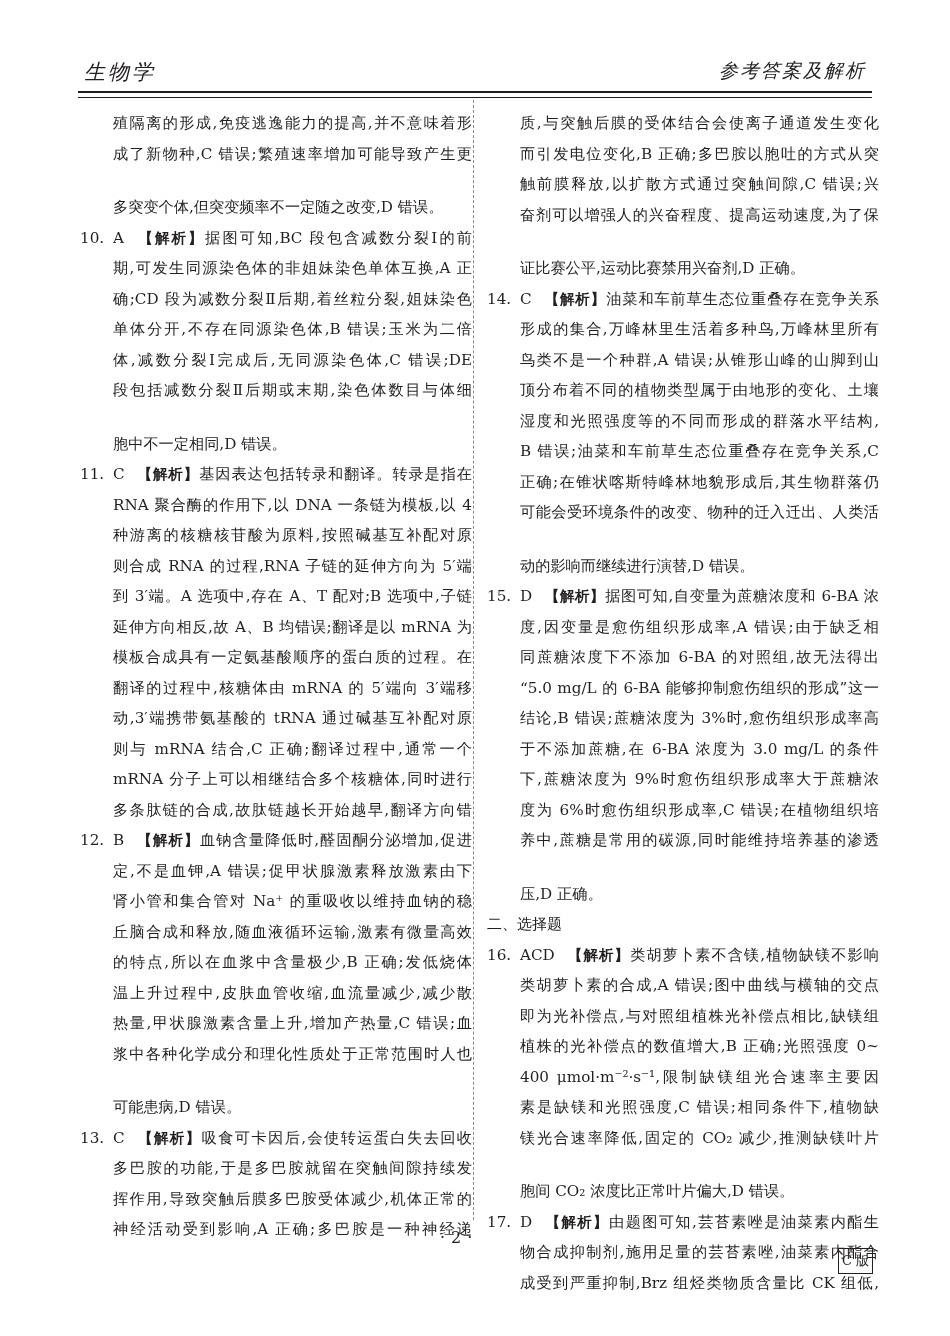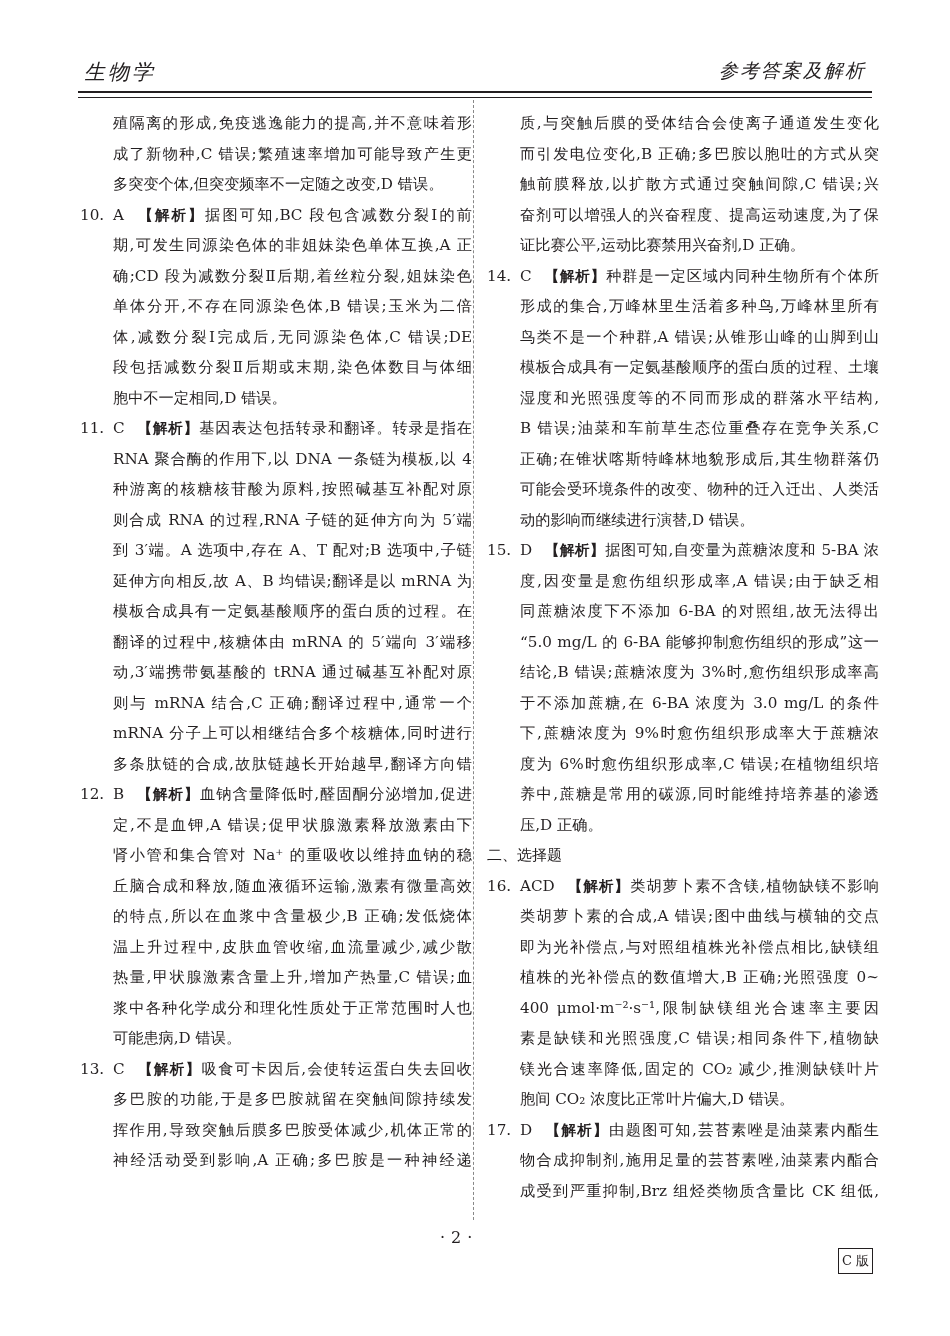--- a/index.html
+++ b/index.html
@@ -10,21 +10,21 @@
   .header-right { position: absolute; right: 6px; top: 0; font-size: 19px; letter-spacing: 2px; }
   .header-rule { position: absolute; left: 78px; right: 78px; top: 91px; height: 4px;
                  border-top: 2px solid #231f20; border-bottom: 1px solid #231f20; }
   .col { position: absolute; top: 108px; width: 392px; font-size: 15.2px; line-height: 30.5px; }
   .col-left { left: 80px; }
   .col-right { left: 487px; }
   .divider { position: absolute; left: 473px; top: 100px; height: 1120px; border-left: 1px dashed #888; }
   .entry { margin: 0; }
   .line { white-space: nowrap; text-align: justify; text-align-last: justify; display: block; padding-left: 33px; }
   .line.first { padding-left: 0; }
-  .line.last { text-align-last: left; }
+  .line.last { text-align-last: left; margin-top: 23px; }
   .num { display: inline-block; width: 33px; }
   .ans { display: inline-block; margin-right: 12px; }
   .tag { font-family: Liberation Sans, sans-serif; font-weight: bold; font-size: 14.5px; }
   .section-title { font-family: "DejaVu Sans", "Liberation Sans", sans-serif; font-weight: normal; font-size: 15px; display: block; }
   .footer-page { position: absolute; left: 440px; top: 1228px; font-size: 16px; letter-spacing: 6px; }
   .footer-version { position: absolute; left: 838px; top: 1248px; font-size: 13px; border: 1px solid #231f20;
                     padding: 4px 3px; line-height: 16px; }
 </style>
 </head>
 <body>
@@ -86,32 +86,32 @@
 
 <div class="col col-right">
   <div class="entry">
     <span class="line">质,与突触后膜的受体结合会使离子通道发生变化</span>
     <span class="line">而引发电位变化,B 正确;多巴胺以胞吐的方式从突</span>
     <span class="line">触前膜释放,以扩散方式通过突触间隙,C 错误;兴</span>
     <span class="line">奋剂可以增强人的兴奋程度、提高运动速度,为了保</span>
     <span class="line last">证比赛公平,运动比赛禁用兴奋剂,D 正确。</span>
   </div>
   <div class="entry">
-    <span class="line first"><span class="num">14.</span><span class="ans">C</span><span class="tag">【解析】</span><span>种群是一定区域内同种生物所有个体所</span></span>
+    <span class="line first"><span class="num">14.</span><span class="ans">C</span><span class="tag">【解析】</span><span>油菜和车前草生态位重叠存在竞争关系</span></span>
     <span class="line">形成的集合,万峰林里生活着多种鸟,万峰林里所有</span>
     <span class="line">鸟类不是一个种群,A 错误;从锥形山峰的山脚到山</span>
-    <span class="line">模板合成具有一定氨基酸顺序的蛋白质的过程、土壤</span>
+    <span class="line">顶分布着不同的植物类型属于由地形的变化、土壤</span>
     <span class="line">湿度和光照强度等的不同而形成的群落水平结构,</span>
     <span class="line">B 错误;油菜和车前草生态位重叠存在竞争关系,C</span>
     <span class="line">正确;在锥状喀斯特峰林地貌形成后,其生物群落仍</span>
     <span class="line">可能会受环境条件的改变、物种的迁入迁出、人类活</span>
     <span class="line last">动的影响而继续进行演替,D 错误。</span>
   </div>
   <div class="entry">
-    <span class="line first"><span class="num">15.</span><span class="ans">D</span><span class="tag">【解析】</span><span>据图可知,自变量为蔗糖浓度和 5-BA 浓</span></span>
+    <span class="line first"><span class="num">15.</span><span class="ans">D</span><span class="tag">【解析】</span><span>据图可知,自变量为蔗糖浓度和 6-BA 浓</span></span>
     <span class="line">度,因变量是愈伤组织形成率,A 错误;由于缺乏相</span>
     <span class="line">同蔗糖浓度下不添加 6-BA 的对照组,故无法得出</span>
     <span class="line">“5.0 mg/L 的 6-BA 能够抑制愈伤组织的形成”这一</span>
     <span class="line">结论,B 错误;蔗糖浓度为 3%时,愈伤组织形成率高</span>
     <span class="line">于不添加蔗糖,在 6-BA 浓度为 3.0 mg/L 的条件</span>
     <span class="line">下,蔗糖浓度为 9%时愈伤组织形成率大于蔗糖浓</span>
     <span class="line">度为 6%时愈伤组织形成率,C 错误;在植物组织培</span>
     <span class="line">养中,蔗糖是常用的碳源,同时能维持培养基的渗透</span>
     <span class="line last">压,D 正确。</span>
   </div>

